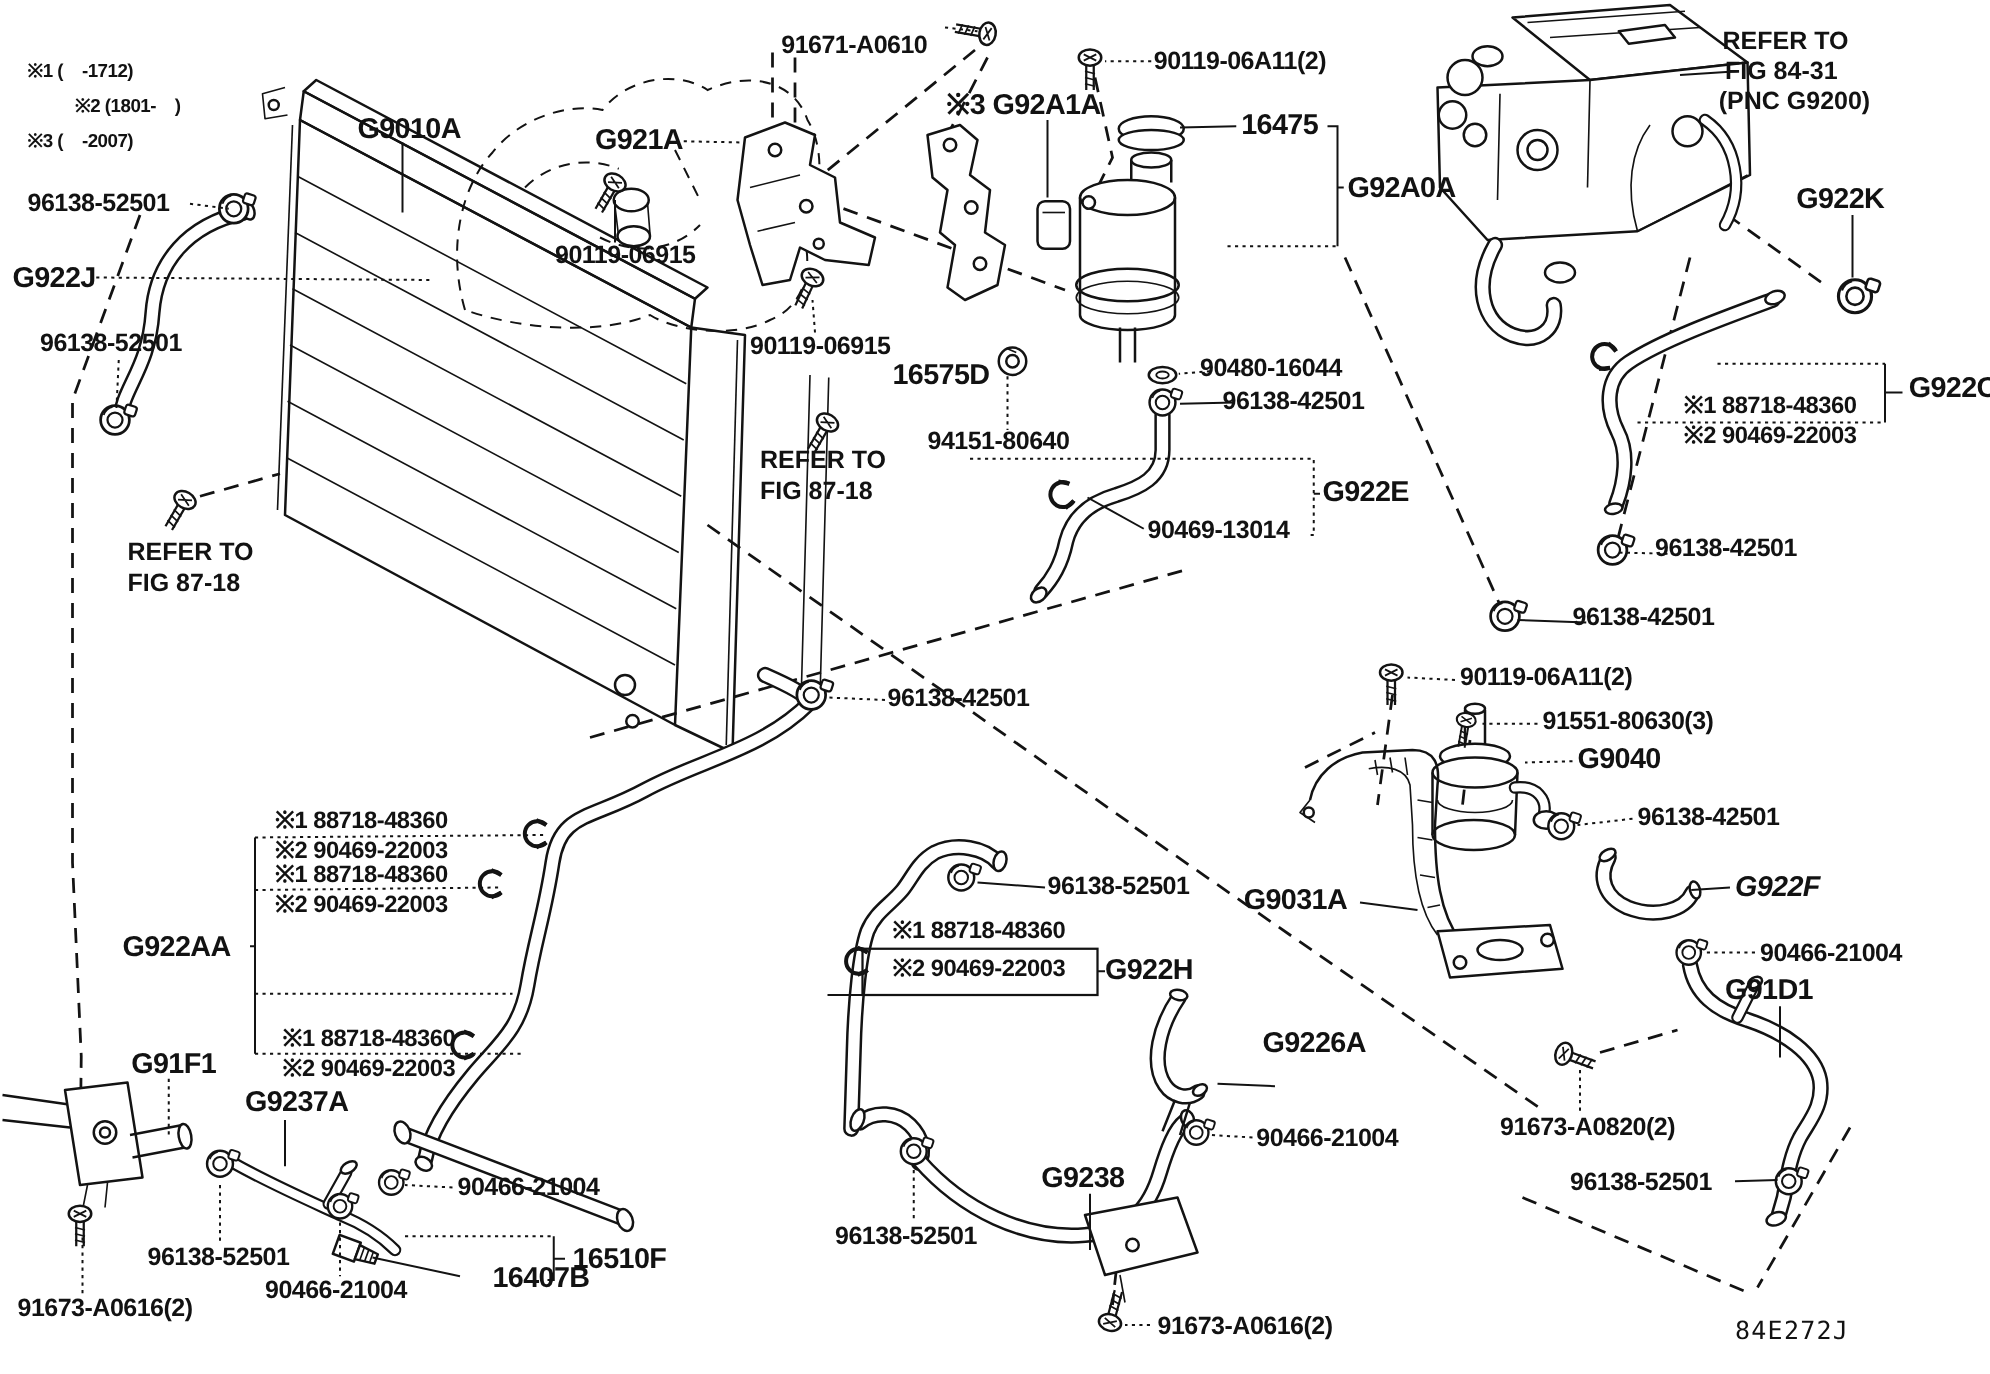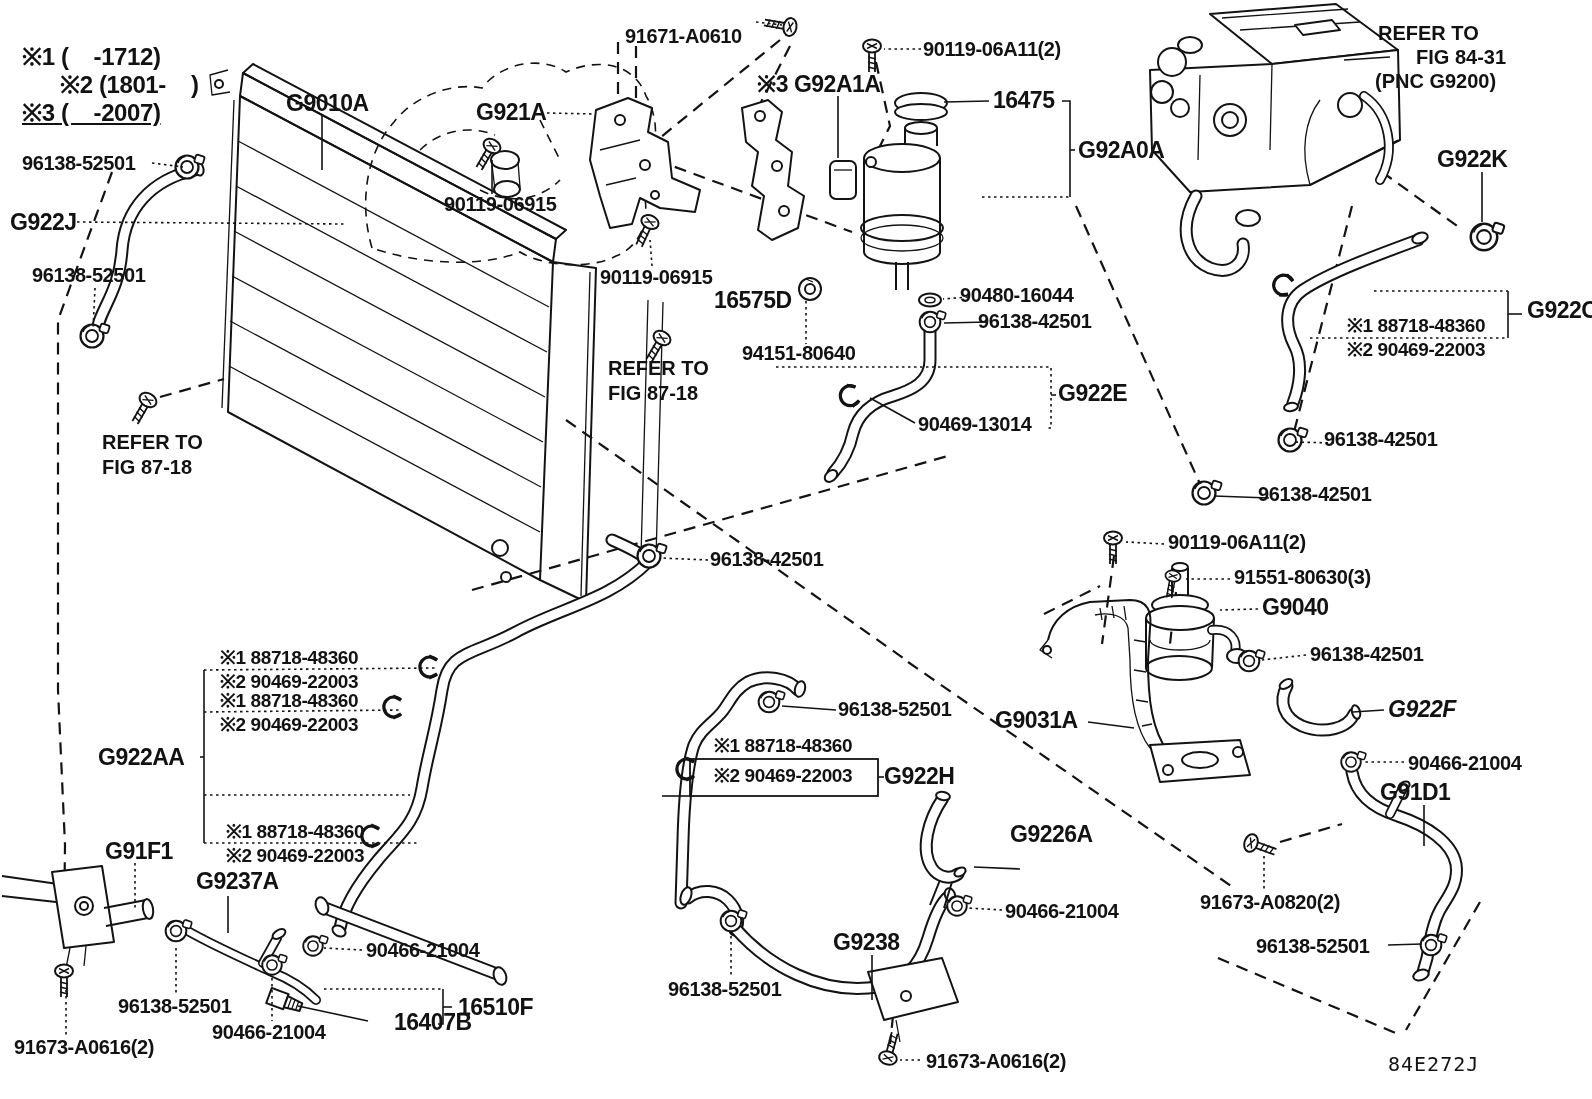--- a/index.html
+++ b/index.html
@@ -5,21 +5,21 @@
   html,body{margin:0;padding:0;background:#ffffff;}
   .stage{position:relative;width:1592px;height:1099px;background:#fff;overflow:hidden;
          font-family:"Liberation Sans",sans-serif;}
   .stage svg{position:absolute;left:0;top:0;}
   #labels-layer{position:absolute;left:0;top:0;width:100%;height:100%;}
   .lbl{position:absolute;transform:translateY(-50%);font-weight:bold;color:#121212;
        white-space:pre;letter-spacing:-0.4px;line-height:1;}
   .lbl.num{font-size:20px;}
   .lbl.part{font-size:23px;letter-spacing:-0.5px;}
   .lbl.pair{font-size:19px;}
-  .lbl.legend{font-size:24px;}
+  .lbl.legend{font-size:15px;}
   .lbl.note{font-size:20px;letter-spacing:0;}
   .lbl.code{font-family:"DejaVu Sans Mono",monospace;font-weight:normal;font-size:20px;letter-spacing:1px;}
   
   .ln{fill:none;stroke:#131313;stroke-width:2;stroke-linejoin:round;}
   .thin{stroke-width:1.3;}
   .part-fill{fill:#ffffff;stroke:#131313;stroke-width:2;stroke-linejoin:round;}
   .ldr{fill:none;stroke:#131313;stroke-width:1.6;}
   .dot{stroke-dasharray:2.5 3.5;}
   .dash{fill:none;stroke:#131313;stroke-width:2.2;stroke-dasharray:12 8;}
   .dashthin{fill:none;stroke:#131313;stroke-width:1.6;stroke-dasharray:9 7;}
@@ -394,34 +394,34 @@
     <path class="ldr dot" d="M1404,762 L1364,762"></path>
     <path class="ldr" d="M1424,805 L1424,846"></path>
     <path class="ldr dot" d="M1264,856 L1264,890"></path>
     <path class="ldr" d="M1388,945 L1422,944"></path>
   </g>
 </svg>
 
 <div id="labels-layer">
       <div class="lbl legend" style="left: 22px; top: 57px;">※1 (    -1712)</div>
       <div class="lbl legend" style="left: 40px; top: 85px; margin-left: 20px;">※2 (1801-    )</div>
-      <div class="lbl legend" style="left: 22px; top: 113px; text-decoration: underline;">※3 (    -2007)</div>
+      <div class="lbl legend" style="left: 22px; top: 113px;">※3 (    -2007)</div>
       <div class="lbl num" style="left: 22px; top: 163px;">96138-52501</div>
       <div class="lbl part" style="left: 10px; top: 222px;">G922J</div>
       <div class="lbl num" style="left: 32px; top: 275px;">96138-52501</div>
       <div class="lbl part" style="left: 286px; top: 103px;">G9010A</div>
       <div class="lbl part" style="left: 476px; top: 112px;">G921A</div>
       <div class="lbl num" style="left: 444px; top: 204px;">90119-06915</div>
       <div class="lbl num" style="left: 625px; top: 21px; margin-top: 15px;">91671-A0610</div>
       <div class="lbl num" style="left: 923px; top: 49px;">90119-06A11(2)</div>
       <div class="lbl part" style="left: 757px; top: 84px;">※3 G92A1A</div>
       <div class="lbl part" style="left: 993px; top: 100px;">16475</div>
       <div class="lbl part" style="left: 1078px; top: 150px;">G92A0A</div>
       <div class="lbl note" style="left: 1378px; top: 33px;">REFER TO</div>
-      <div class="lbl note" style="left: 1380px; top: 57px; margin-left: 36px;">FIG 84-31</div>
+      <div class="lbl note" style="left: 1380px; top: 57px;">FIG 84-31</div>
       <div class="lbl note" style="left: 1375px; top: 81px;">(PNC G9200)</div>
       <div class="lbl part" style="left: 1437px; top: 159px;">G922K</div>
       <div class="lbl num" style="left: 600px; top: 277px;">90119-06915</div>
       <div class="lbl part" style="left: 714px; top: 300px;">16575D</div>
       <div class="lbl num" style="left: 742px; top: 353px;">94151-80640</div>
       <div class="lbl num" style="left: 960px; top: 295px;">90480-16044</div>
       <div class="lbl num" style="left: 978px; top: 321px;">96138-42501</div>
       <div class="lbl part" style="left: 1058px; top: 393px;">G922E</div>
       <div class="lbl num" style="left: 918px; top: 424px;">90469-13014</div>
       <div class="lbl part" style="left: 1527px; top: 310px;">G922C</div>

